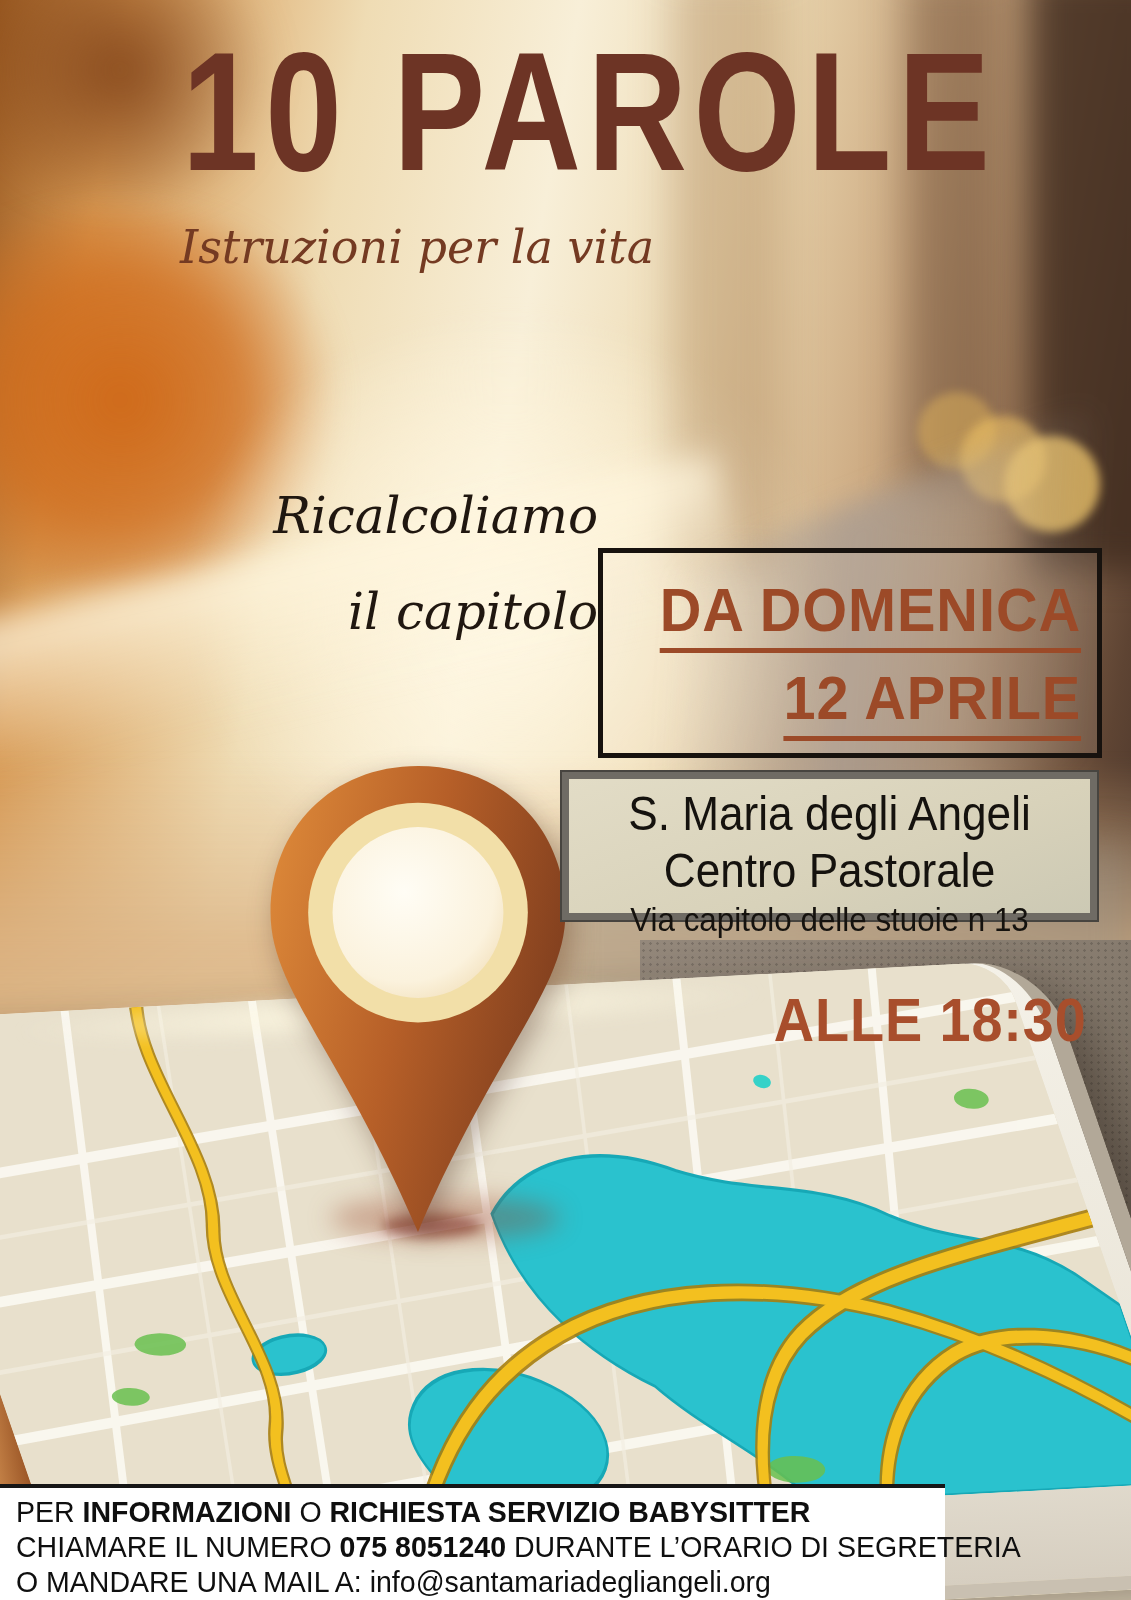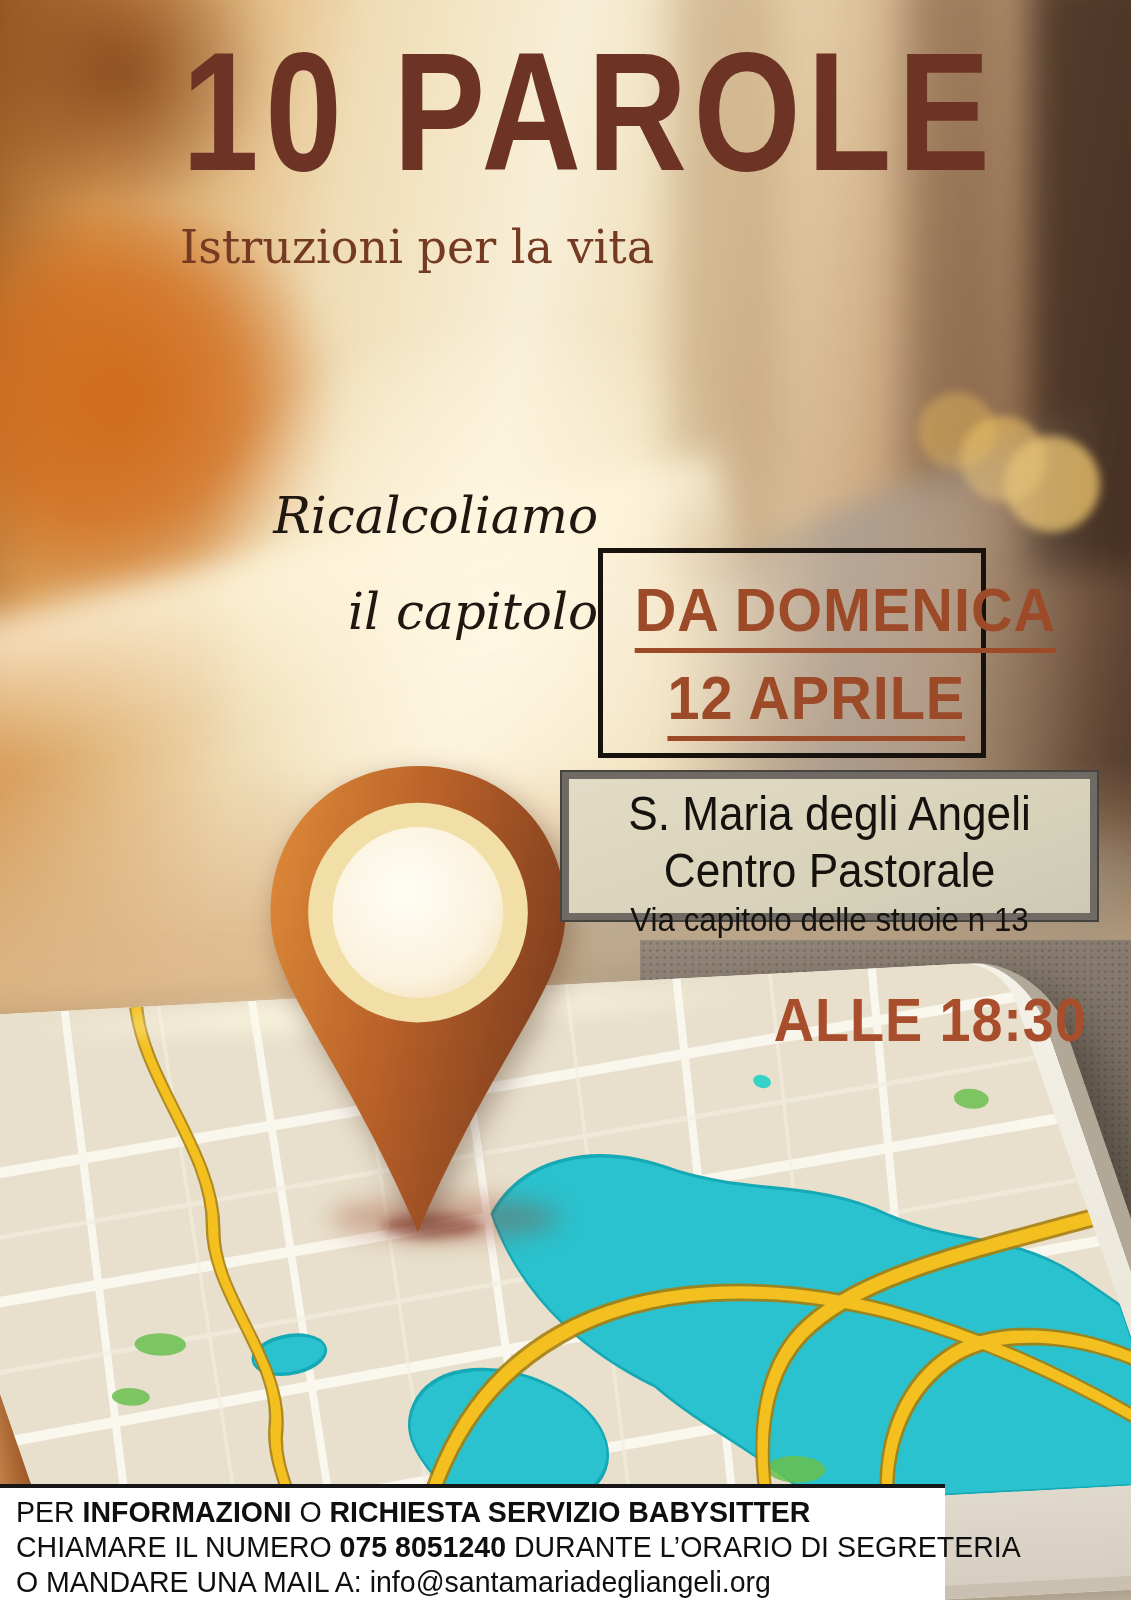--- a/index.html
+++ b/index.html
@@ -61,26 +61,26 @@
   .pin-shadow-big{left:330px;top:1196px;width:230px;height:44px;border-radius:50%;
     background:rgba(150,60,35,.35);filter:blur(12px);}
   .pin-shadow-small{left:382px;top:1214px;width:100px;height:24px;border-radius:50%;
     background:rgba(120,40,25,.55);filter:blur(6px);}
   .pin{left:262px;top:760px;width:312px;height:478px;}
   .pin svg{width:100%;height:100%;display:block;filter:drop-shadow(6px 10px 14px rgba(60,25,12,.35));}
 
   
   .title{left:182px;top:28px;font-size:168px;line-height:1;font-weight:700;
     color:#6d3425;letter-spacing:8px;transform:scaleX(.82);transform-origin:left top;white-space:nowrap;}
-  .subtitle{left:180px;top:220px;font-family:"DejaVu Serif",serif;
+  .subtitle{left:180px;top:220px;font-family:"DejaVu Serif",serif;font-style:italic;
     font-size:46px;color:#743a22;white-space:nowrap;}
   .tagline{left:188px;top:468px;width:410px;text-align:right;
     font-family:"DejaVu Serif",serif;font-style:italic;font-size:50px;line-height:96px;color:#201710;}
 
-  .date-box{left:598px;top:548px;width:388px;height:210px;border:5px solid #17120e;
+  .date-box{left:598px;top:548px;width:504px;height:210px;border:5px solid #17120e;
     box-sizing:border-box;text-align:right;padding:26px 16px 0 0;background:rgba(235,222,206,.12);}
   .date-line{font-size:62px;font-weight:700;color:#9c4a28;line-height:1;margin-bottom:14px;}
   .date-line span{display:inline-block;transform:scaleX(.93);transform-origin:right center;
     border-bottom:5px solid #9c4a28;padding-bottom:7px;letter-spacing:1px;white-space:nowrap;}
 
   .venue-box{left:562px;top:772px;width:535px;height:148px;box-sizing:border-box;
     border:7px solid #6f6b64;outline:2px solid #47443f;
     background:linear-gradient(160deg,#e2dcc6 0%,#d8d2ba 60%,#ccc9b4 100%);
     text-align:center;padding-top:6px;color:#15120e;}
   .venue-l1,.venue-l2{font-size:48px;line-height:57px;transform:scaleX(.92);transform-origin:center;white-space:nowrap;}

